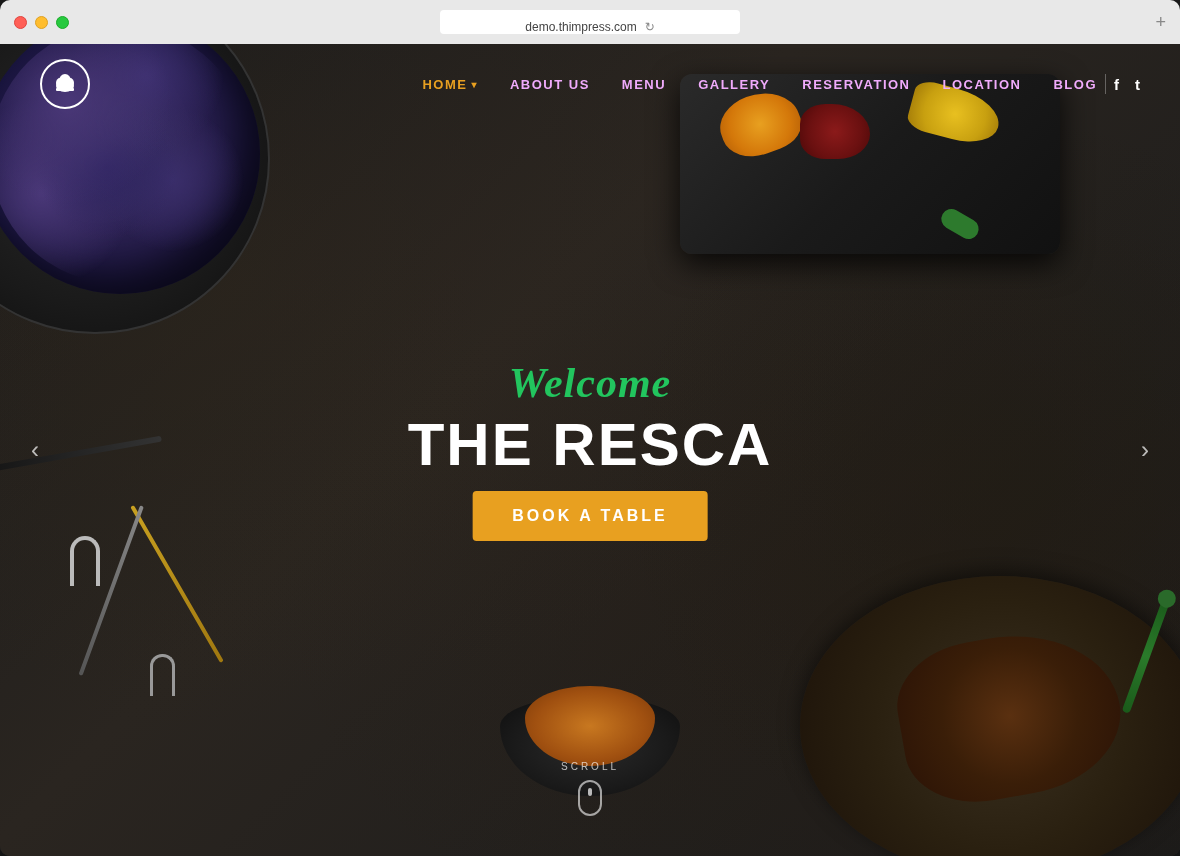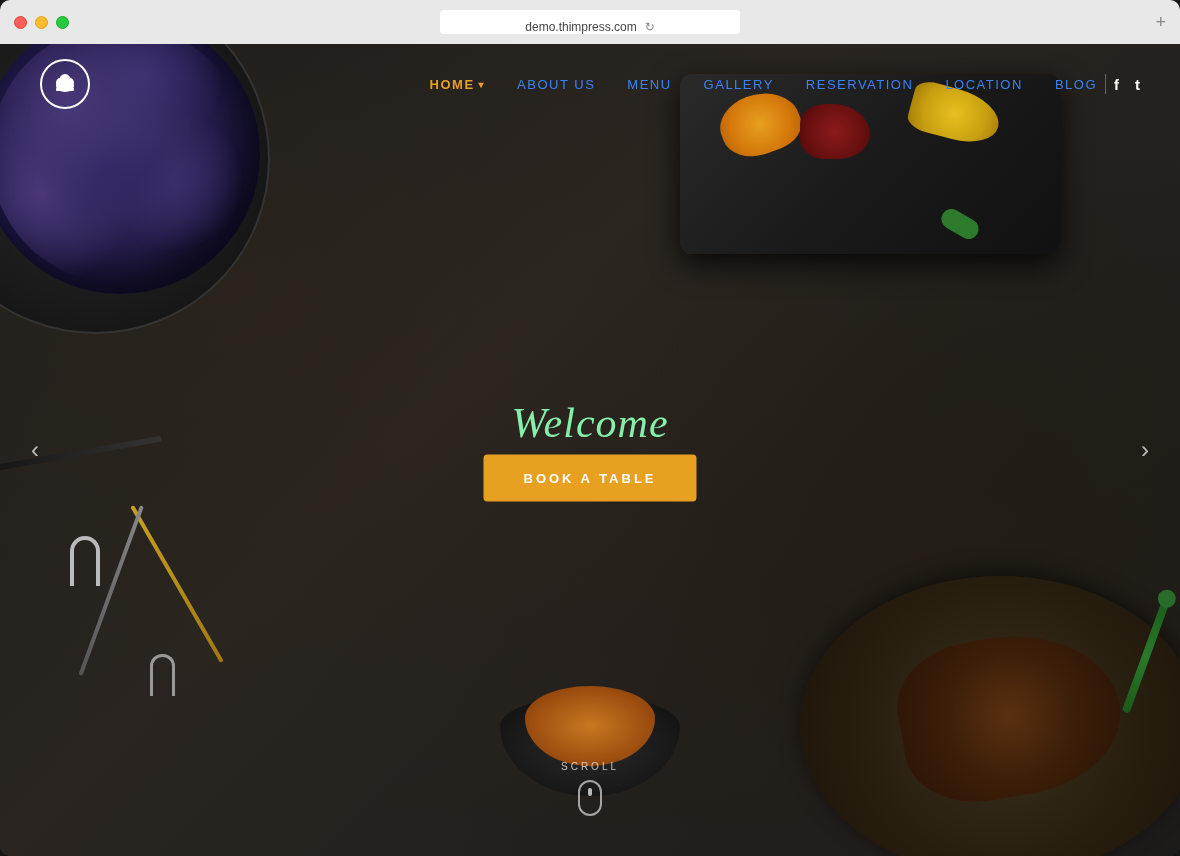--- a/index.html
+++ b/index.html
@@ -383,24 +383,24 @@
     }
 
     .nav-links {
       display: flex;
       align-items: center;
       gap: 32px;
       list-style: none;
     }
 
     .nav-link {
-      color: #3b82f6;
+      color: #f0abfc;
       text-decoration: none;
       font-size: 13px;
-      font-weight: 400;
+      font-weight: 700;
       letter-spacing: 1.5px;
       text-transform: uppercase;
     }
 
     .nav-link-home {
       display: flex;
       align-items: center;
       gap: 4px;
       color: #e8a020;
       font-size: 13px;
@@ -459,23 +459,23 @@
       top: 50%;
       left: 50%;
       transform: translate(-50%, -50%);
       text-align: center;
       z-index: 10;
     }
 
     .hero-welcome {
       font-family: Georgia, 'Times New Roman', serif;
       font-style: italic;
-      color: #86efac;
+      color: #22c55e;
       font-size: 42px;
-      font-weight: normal;
+      font-weight: bold;
       margin-bottom: 8px;
       letter-spacing: 1px;
     }
 
     .hero-title {
       color: #ffffff;
       font-size: 60px;
       font-weight: 900;
       letter-spacing: 2px;
       text-transform: uppercase;
@@ -498,21 +498,21 @@
     .hero-subtitle-line {
       width: 60px;
       height: 1px;
       background: #fff;
     }
 
     .hero-cta {
       display: inline-block;
       background: #e8a020;
       color: #fff;
-      font-size: 13px;
+      font-size: 16px;
       font-weight: 800;
       letter-spacing: 3px;
       text-transform: uppercase;
       padding: 16px 40px;
       border-radius: 4px;
       text-decoration: none;
       cursor: pointer;
       border: none;
     }
 
@@ -675,20 +675,21 @@
 
       <div class="slider-arrow slider-arrow-left">
         <span>‹</span>
       </div>
       <div class="slider-arrow slider-arrow-right">
         <span>›</span>
       </div>
 
       <div class="hero-content">
         <div class="hero-welcome">Welcome</div>
+        <div class="hero-title">THE RESCA</div>
         <button class="hero-cta">BOOK A TABLE</button>
       </div>
 
       <div class="scroll-indicator">
         <div class="scroll-text">SCROLL</div>
         <div class="scroll-mouse"></div>
       </div>
 
     </div>
   </div>

